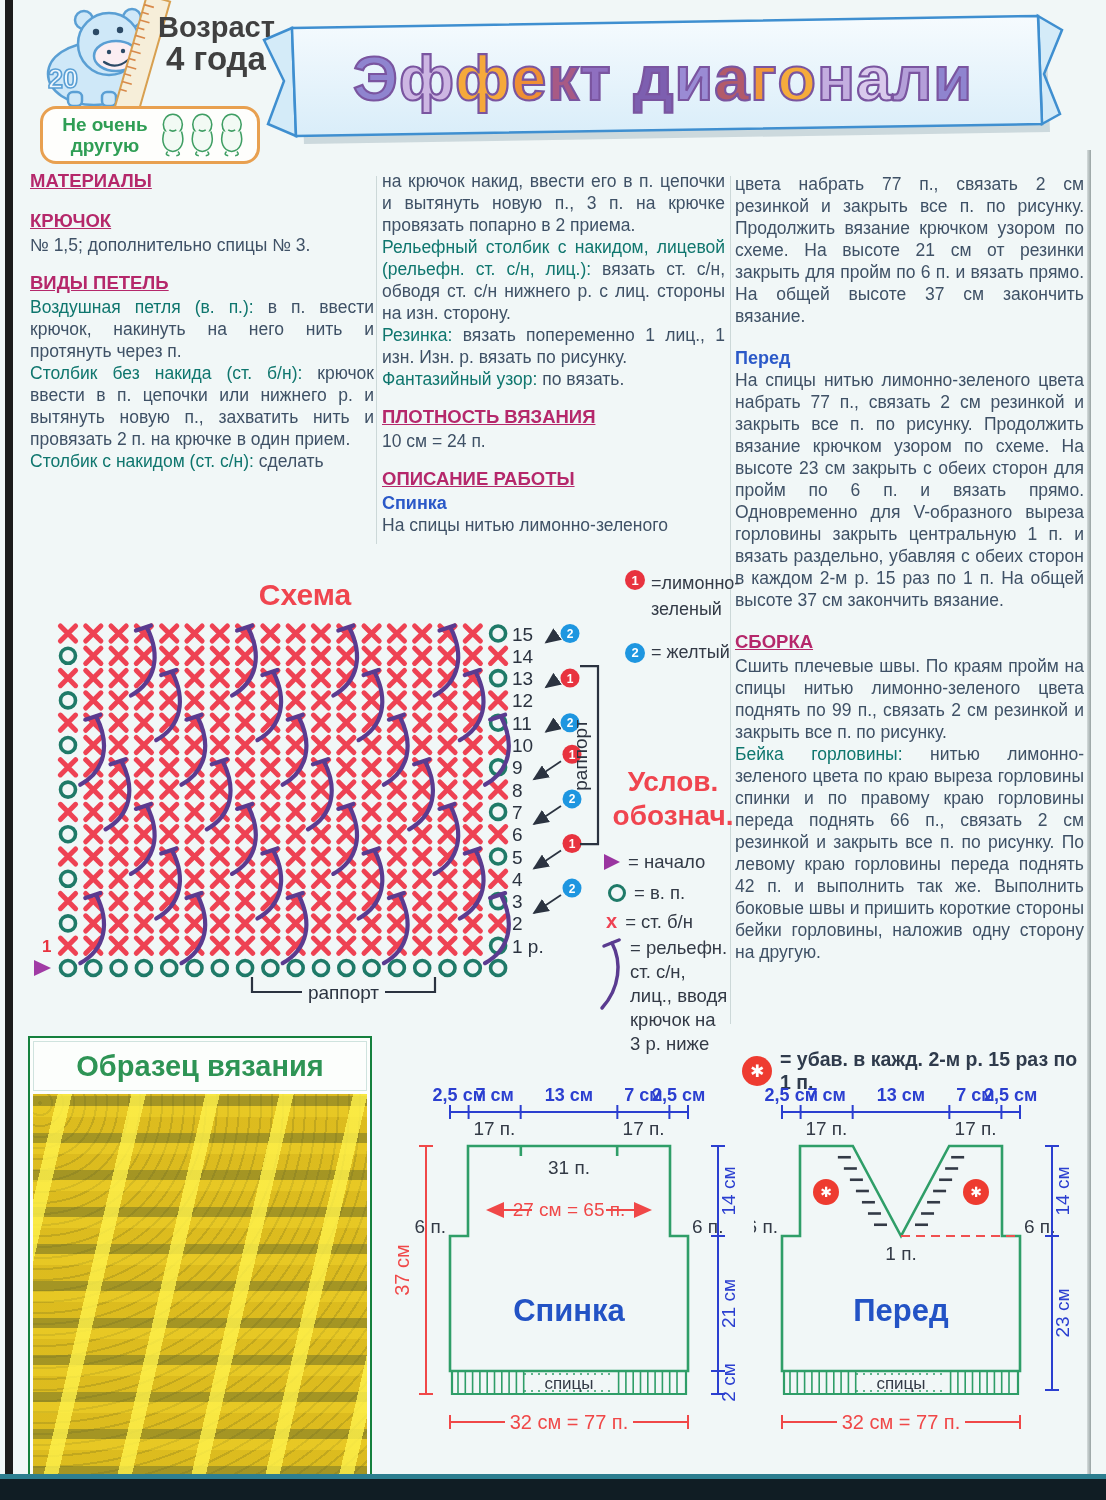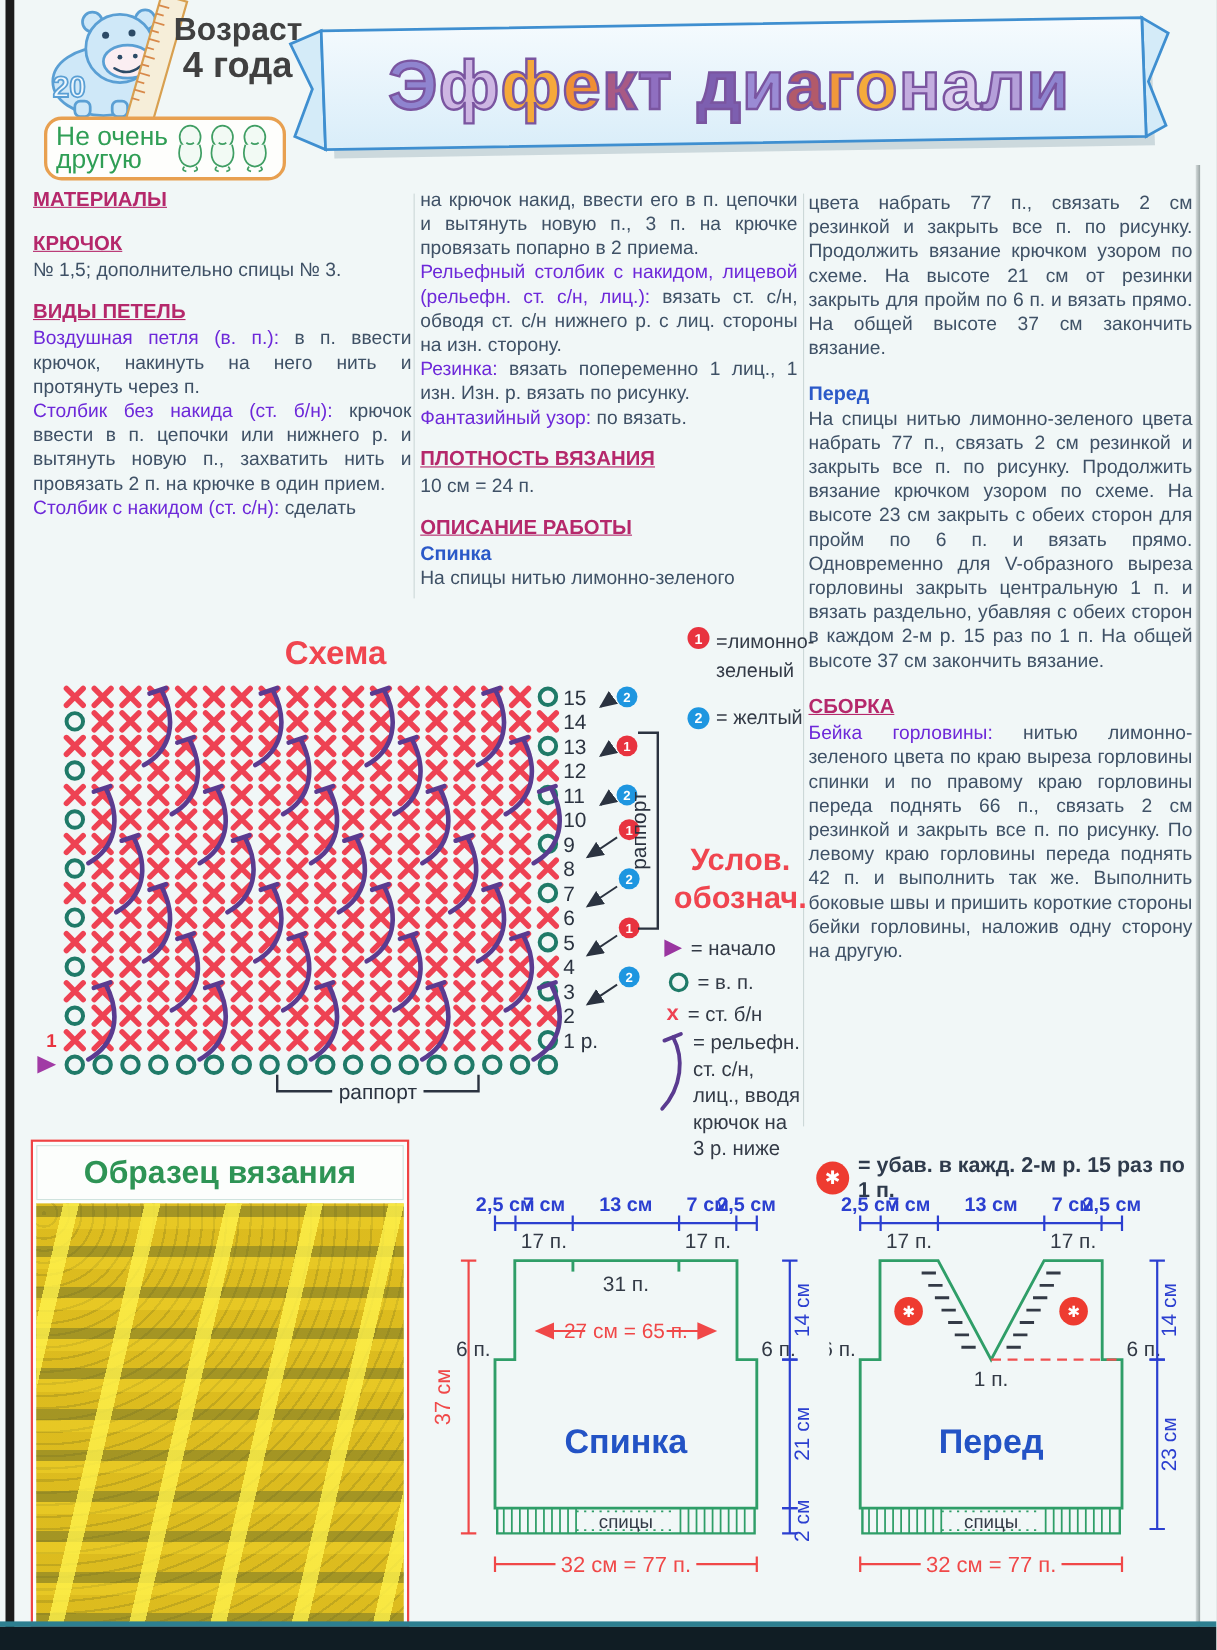--- a/index.html
+++ b/index.html
@@ -10,49 +10,49 @@
   #left-bar{left:5px;top:0;width:8px;height:1500px;background:#1c1c1c;}
   #fold{left:1087px;top:150px;width:4px;height:1332px;background:linear-gradient(90deg,#d5dcdc,#98a3a3);}
   #bottom-teal{left:0;top:1474px;width:1106px;height:5px;background:#2d7f90;}
   #bottom-bar{left:0;top:1479px;width:1106px;height:21px;background:#101d24;}
   .vrule{position:absolute;width:1px;background:#ccd8d8;}
   
   #age{left:158px;top:12px;width:116px;text-align:center;color:#404040;font-weight:bold;line-height:1.05;}
   #age .l1{font-size:29px;} #age .l2{font-size:33px;}
   #diff-box{left:40px;top:106px;width:220px;height:58px;border:3px solid #e8a050;border-radius:16px;
             background:#fefefc;display:flex;align-items:center;padding:0 8px;box-sizing:border-box;}
-  #diff-text{color:#2f9e55;font-weight:normal;font-size:24px;line-height:21px;text-align:left;flex:0 0 108px;}
+  #diff-text{color:#2f9e55;font-weight:bold;font-size:19px;line-height:21px;text-align:center;flex:0 0 108px;}
   #banner-title{left:295px;top:30px;width:736px;height:96px;display:flex;align-items:center;justify-content:center;}
   #banner-title span.tl{font-size:63px;font-weight:bold;-webkit-text-stroke:2.2px #7a55a0;letter-spacing:1px;}
   
   .col{position:absolute;top:170px;font-size:17.5px;line-height:22px;text-align:justify;}
   #col1{left:30px;width:344px;} #col2{left:382px;width:343px;} #col3{left:735px;top:173px;width:349px;}
   .hd{color:#b5286b;font-weight:bold;text-decoration:underline;font-size:18.5px;margin:0 0 2px 0;}
   .gap{height:16px;} .gap2{height:20px;}
-  .lead{color:#6d28d9;}
+  .lead{color:#0f766e;}
   .sub{color:#2b59c8;font-weight:bold;font-size:18px;}
   p{margin:0;}
   
   #chart-title{left:235px;top:578px;width:140px;text-align:center;color:#f0454f;font-weight:bold;font-size:30px;}
   #chart-svg{left:20px;top:568px;}
   
   .dotnum{display:inline-flex;width:20px;height:20px;border-radius:50%;color:#fff;font-size:13px;font-weight:bold;
           align-items:center;justify-content:center;flex:0 0 20px;}
   #legend-c1{left:625px;top:570px;display:flex;gap:6px;font-size:18px;color:#333a46;}
   #legend-c1 .lines{line-height:26px;}
   #legend-c2{left:625px;top:642px;display:flex;gap:6px;align-items:center;font-size:18px;color:#333a46;}
   #uslov{left:605px;top:765px;width:136px;text-align:center;color:#f0454f;font-weight:bold;font-size:28px;line-height:34px;}
   .litem{position:absolute;display:flex;align-items:center;gap:8px;font-size:18.5px;color:#333a46;}
   #tri-icon{width:0;height:0;border-left:16px solid #9a35a0;border-top:8px solid transparent;border-bottom:8px solid transparent;}
   #vp-icon{width:12px;height:12px;border:3.5px solid #1f7a68;border-radius:50%;}
   #x-icon{color:#ee4253;font-weight:bold;font-size:20px;}
   #relief-item{left:598px;top:936px;display:flex;gap:6px;align-items:flex-start;}
   #relief-text{font-size:18.5px;color:#333a46;line-height:24px;}
   
-  #sample{left:28px;top:1036px;width:344px;height:444px;border:2px solid #ef4444;background:#fcfefc;box-sizing:border-box;padding:3px;}
+  #sample{left:28px;top:1036px;width:344px;height:444px;border:2px solid #15803d;background:#fcfefc;box-sizing:border-box;padding:3px;}
   #sample-title{height:48px;line-height:48px;text-align:center;color:#2e9455;font-weight:bold;font-size:29px;
                 border:1px solid #cfe3de;}
   #knit{margin-top:3px;height:382px;background-color:#dcbb1e;
     background-image:
       repeating-linear-gradient(103deg, rgba(255,240,70,0) 0 24px, rgba(255,242,75,.8) 24px 38px, rgba(255,240,70,0) 38px 72px),
       repeating-linear-gradient(0deg, rgba(118,118,40,.55) 0 10px, rgba(224,192,32,.12) 10px 26px, rgba(248,219,45,.4) 26px 37px),
       repeating-radial-gradient(circle at 7px 9px, rgba(110,104,28,.28) 0 2px, rgba(0,0,0,0) 2px 11px);}
   
   #note{left:742px;top:1048px;width:348px;display:flex;align-items:center;gap:8px;
         font-size:19.5px;font-weight:bold;color:#2f3b4c;}
@@ -194,20 +194,21 @@
     <p>На спицы нитью лимонно-зеленого</p>
   </div>
 
   <div class="col" id="col3">
     <p>цвета набрать 77 п., связать 2 см резинкой и закрыть все п. по рисунку. Продолжить вязание крючком узором по схеме. На высоте 21 см от резинки закрыть для пройм по 6 п. и вязать прямо. На общей высоте 37 см закончить вязание.</p>
     <div class="gap2"></div>
     <p class="sub">Перед</p>
     <p>На спицы нитью лимонно-зеленого цвета набрать 77 п., связать 2 см резинкой и закрыть все п. по рисунку. Продолжить вязание крючком узором по схеме. На высоте 23 см закрыть с обеих сторон для пройм по 6 п. и вязать прямо. Одновременно для V-образного выреза горловины закрыть центральную 1 п. и вязать раздельно, убавляя с обеих сторон в каждом 2-м р. 15 раз по 1 п. На общей высоте 37 см закончить вязание.</p>
     <div class="gap2"></div>
     <p class="hd">СБОРКА</p>
+    <p>Сшить плечевые швы. По краям пройм на спицы нитью лимонно-зеленого цвета поднять по 99 п., связать 2 см резинкой и закрыть все п. по рисунку.</p>
     <p><span class="lead">Бейка горловины:</span><span> нитью лимонно-зеленого цвета по краю выреза горловины спинки и по правому краю горловины переда поднять 66 п., связать 2 см резинкой и закрыть все п. по рисунку. По левому краю горловины переда поднять 42 п. и выполнить так же. Выполнить боковые швы и пришить короткие стороны бейки горловины, наложив одну сторону на другую.</span></p>
   </div>
 
   <div class="abs" id="chart-title">Схема</div>
   <svg class="abs" id="chart-svg" width="710" height="470" viewBox="0 0 710 470">
       <defs>
         <marker id="ah" markerWidth="10" markerHeight="8" refX="8" refY="4" orient="auto">
           <path d="M0,0 L9,4 L0,8 Z" fill="#2b3340"></path>
         </marker>
       </defs>

